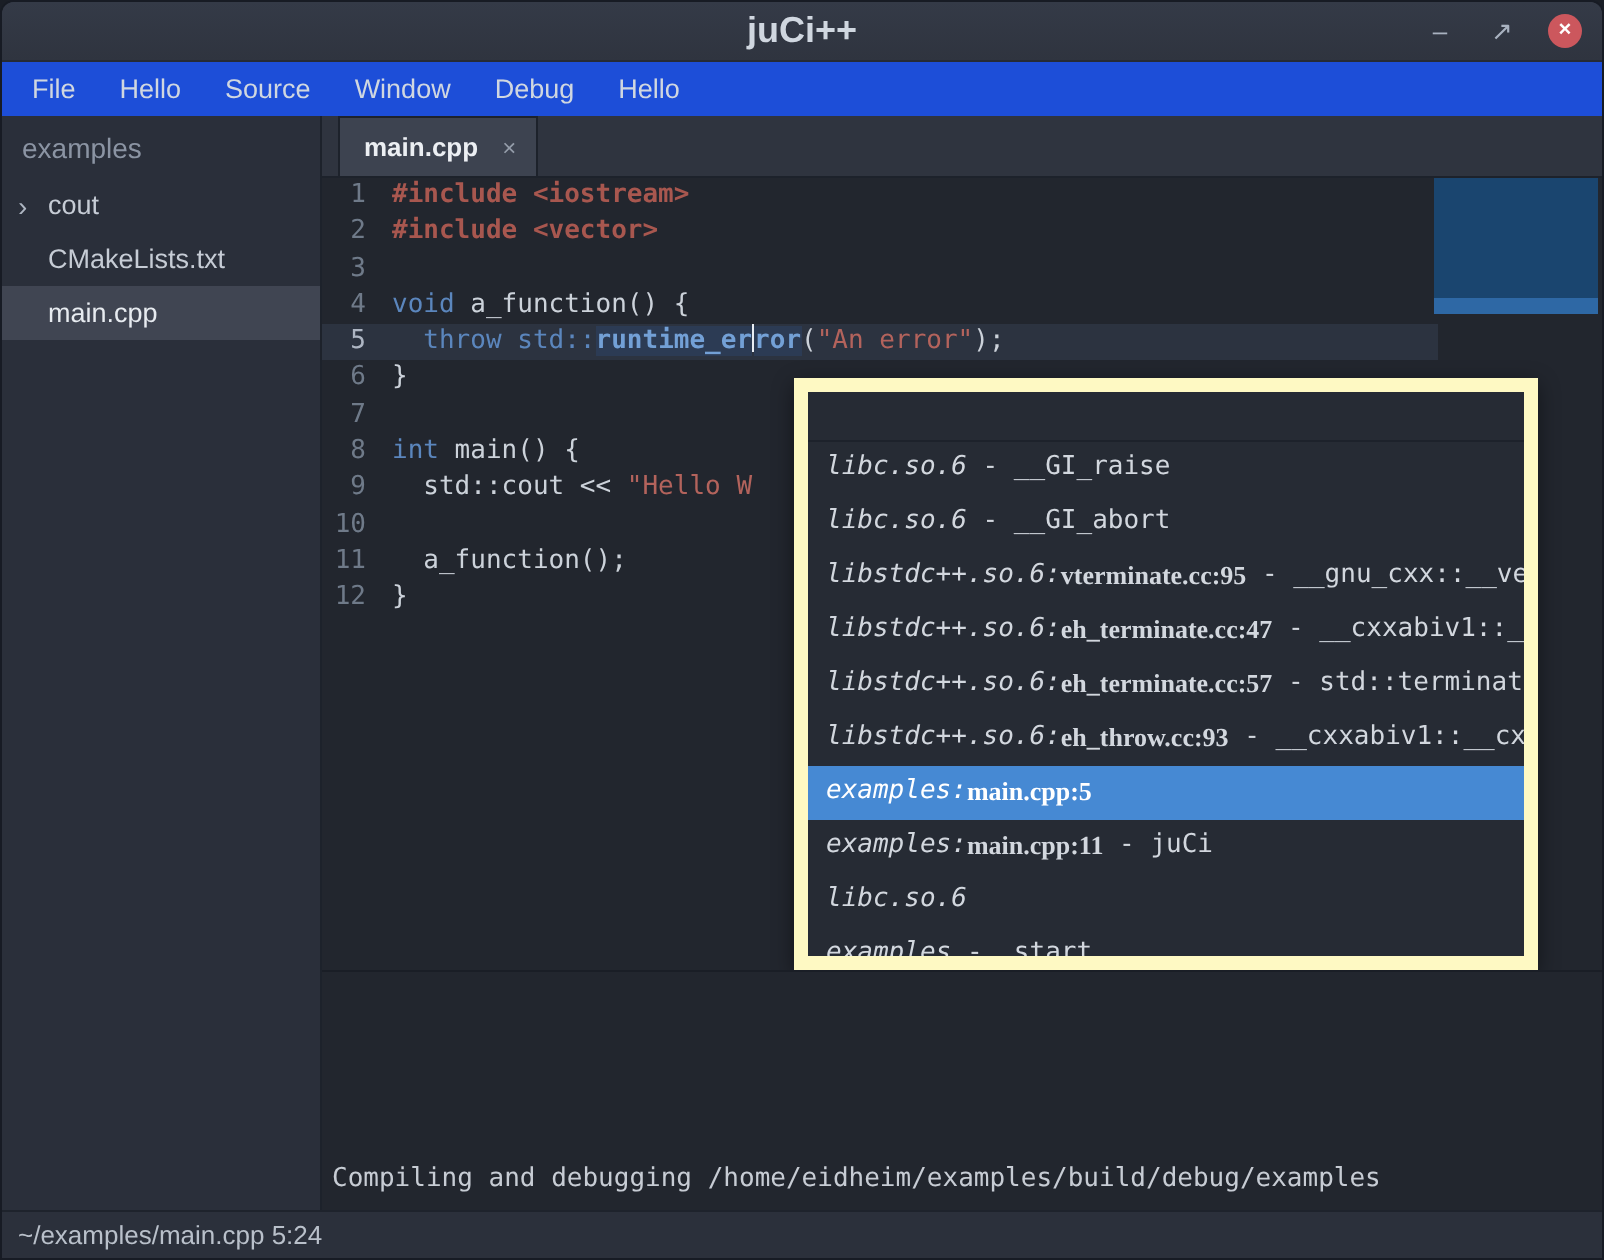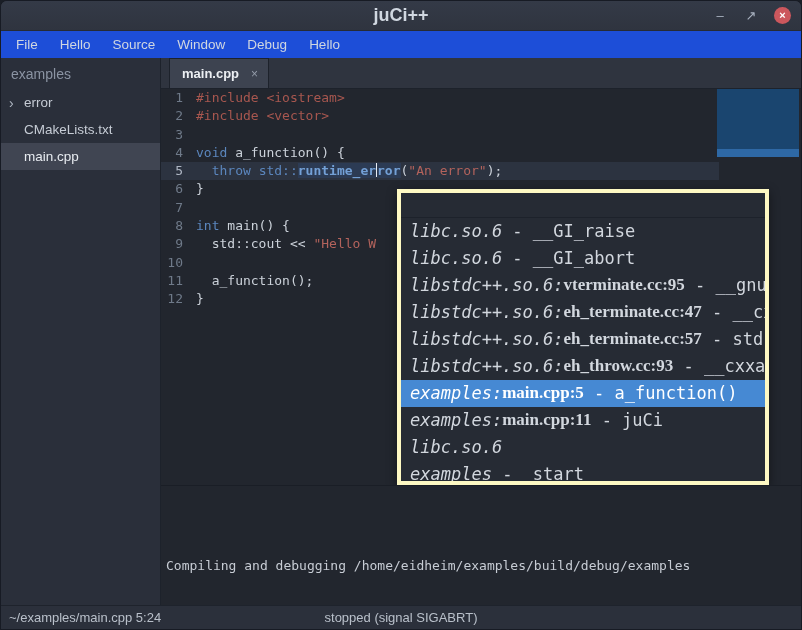--- a/index.html
+++ b/index.html
@@ -43,43 +43,43 @@
   .editor { flex:1; position:relative; background:#22262e; overflow:hidden;
             font-family:"DejaVu Sans Mono", monospace; font-size:13px; line-height:18.3px; }
   .ed-line { display:flex; height:18.3px; white-space:pre; }
   .ed-line .gutter { flex:0 0 30px; text-align:right; padding-right:8px; color:#6f7a89; }
   .ed-line .code { flex:1; padding-left:5px; }
   .ed-line.current { background:linear-gradient(to right,#2c3340 0,#2c3340 558px,transparent 558px); }
   .ed-line.current .gutter { color:#aeb6c3; }
   .tok-pl { color:#ccd2da;margin-top:16px; }
   .tok-kw { color:#5b86bd; }
   .tok-kwb { color:#73a0d6; font-weight:bold; background:#2c3b54; }
-  .tok-pp { color:#a8574f; }
+  .tok-pp { color:#a8574f;font-weight:bold; }
   .tok-str { color:#b3635c; }
   .tok-cursor { display:inline-block; width:0; border-left:1px solid #e9edf3; height:14px; vertical-align:-2px; }
 
   
   .blue-box { position:absolute; right:2px; top:0; width:82px; height:68px;
               background:linear-gradient(#1a456f 0 60px, #2e68a5 60px); }
 
   
   .popup { position:absolute; left:236px; top:100px; width:372px; height:296px;
-           background:#262b34; border:4px solid #fef9c3; box-shadow:0 3px 10px rgba(0,0,0,.45);
-           font-size:17px; color:#d2d7de; overflow:hidden;text-align:center; }
+           background:#262b34; border:7px solid #fef9c3; box-shadow:0 3px 10px rgba(0,0,0,.45);
+           font-size:13px; color:#d2d7de; overflow:hidden;text-align:center; }
   .popup-search { height:25px; border-bottom:1px solid #1d222b; }
   .popup-item { height:27px; display:flex; align-items:center; padding:0 9px; white-space:pre; overflow:hidden; }
   .popup-item .it { font-style:italic; }
   .popup-item .bd { font-weight:bold;font-family:Liberation Serif, serif; }
   .popup-item.selected { background:#4689d3; color:#ffffff; }
 
   
   .terminal { flex:0 0 120px; background:#22262e; border-top:1px solid #1a1e26;
               font-family:"DejaVu Sans Mono", monospace; font-size:13px; line-height:17px;
               color:#c7ccd4; padding:3px 5px; white-space:pre; overflow:hidden; }
-  .term-line { height:17px; }
+  .term-line { height:17px;margin-top:24px; }
 
   
   .statusbar { flex:0 0 24px; background:#2b303b; border-top:1px solid #1e232c; position:relative;
                display:flex; align-items:center; font-size:13px; color:#b9c0ca; padding:0 8px; }
   .status-center { position:absolute; left:0; right:0; text-align:center; }
 </style>
 </head>
 <body>
 
 <div class="window">
@@ -109,21 +109,21 @@
     </div>
 
   <div class="main">
 
     <div class="sidebar">
       <div class="sidebar-header">examples</div>
       <div>
 
           <div class="tree-item">
             <span class="chev">›</span>
-            <span>error</span>
+            <span>cout</span>
           </div>
 
           <div class="tree-item">
             <span class="chev"></span>
             <span>CMakeLists.txt</span>
           </div>
 
           <div class="tree-item selected">
             <span class="chev"></span>
             <span>main.cpp</span>
@@ -194,21 +194,20 @@
 
               <div class="popup-item">
                 <span class="it">libstdc++.so.6:</span>
                 <span class="bd">eh_throw.cc:93</span>
                 <span class="rs"> - __cxxabiv1::__cxa_thro</span>
               </div>
 
               <div class="popup-item selected">
                 <span class="it">examples:</span>
                 <span class="bd">main.cpp:5</span>
-                <span class="rs"> - a_function()</span>
               </div>
 
               <div class="popup-item">
                 <span class="it">examples:</span>
                 <span class="bd">main.cpp:11</span>
                 <span class="rs"> - juCi</span>
               </div>
 
               <div class="popup-item">
                 <span class="it">libc.so.6</span>
@@ -235,17 +234,16 @@
         
           
         
           
         </div>
 
     </div>
   </div>
 
   <div class="statusbar">
-    <span class="status-center">stopped (signal SIGABRT)</span>
     <span class="status-left">~/examples/main.cpp 5:24</span>
   </div>
 
 </div>
 
 </body></html>

